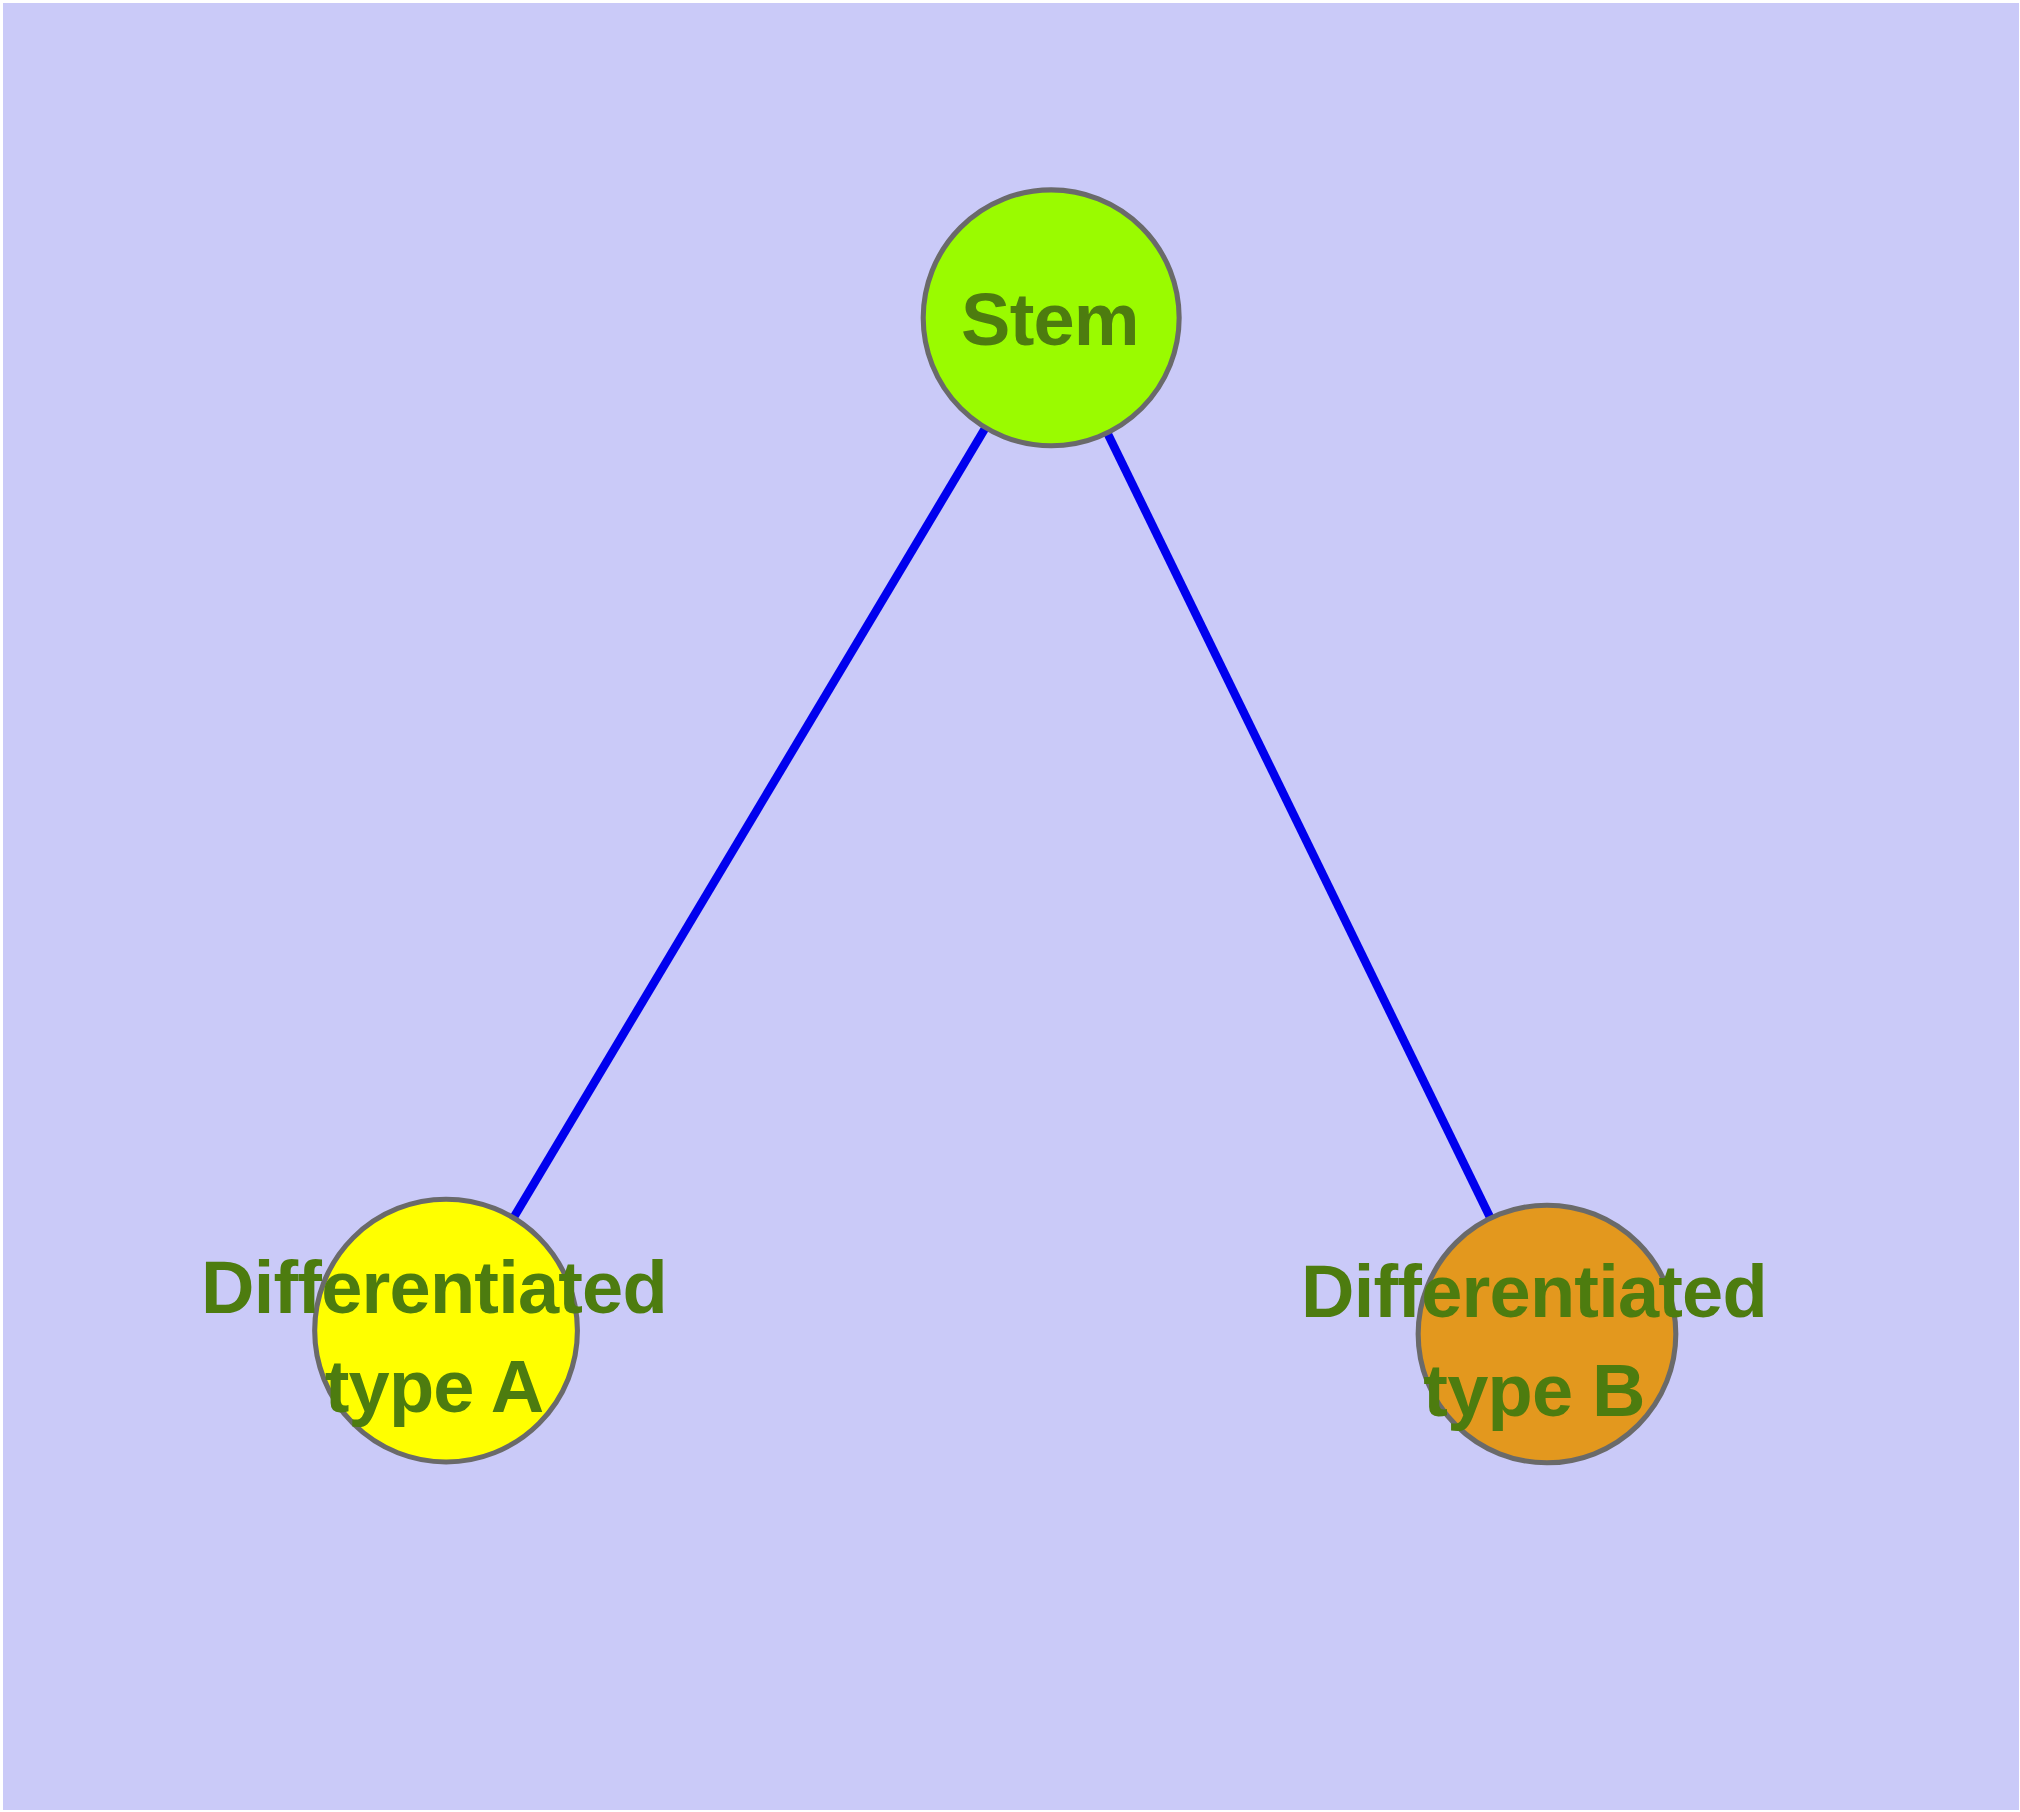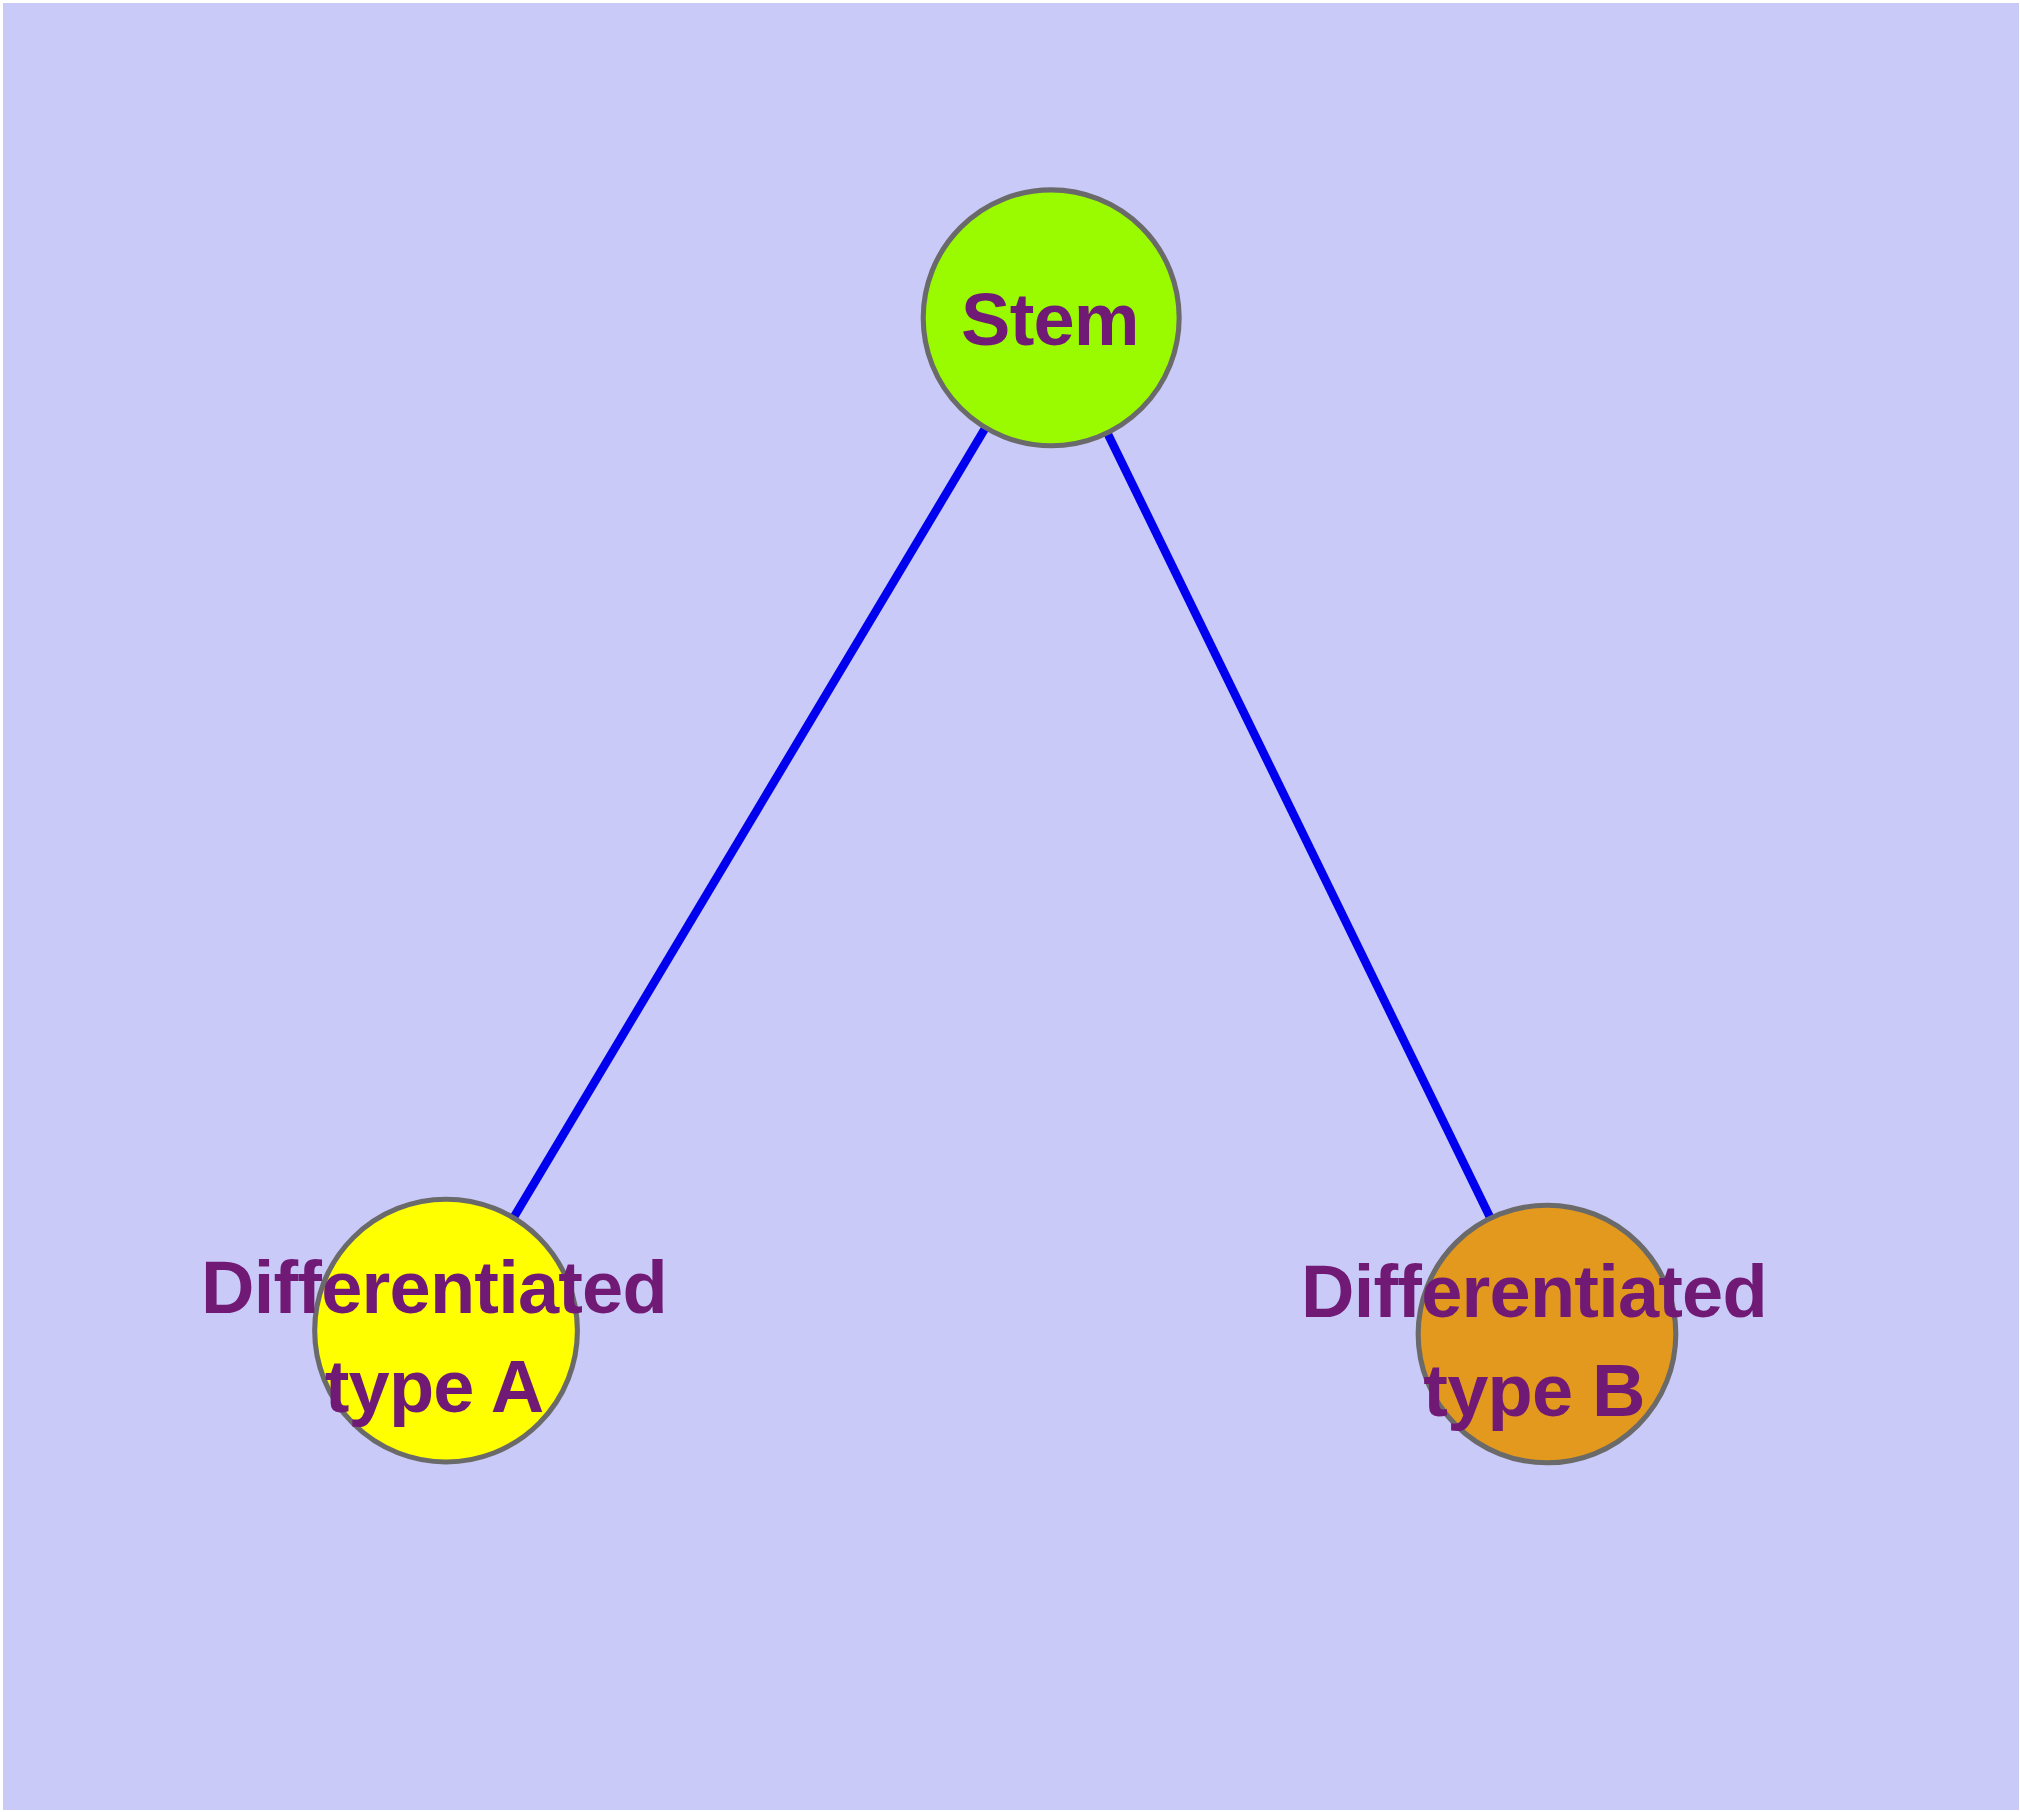--- a/index.html
+++ b/index.html
@@ -39,21 +39,21 @@
   .node-circle {
     stroke: #6A6A6A;
     stroke-width: 6px;
   }
   .node-label {
     position: absolute;
     transform: translate(-50%, -50%);
     font-weight: bold;
     font-size: 74px;
     line-height: 1.34;
-    color: #701a75;
+    color: #4d7c0f;
     text-align: center;
     white-space: pre-line;
     letter-spacing: -0.8px;
   }
 </style>
 </head>
 <body>
 
 <div class="stage">
   <div class="canvas"></div>

